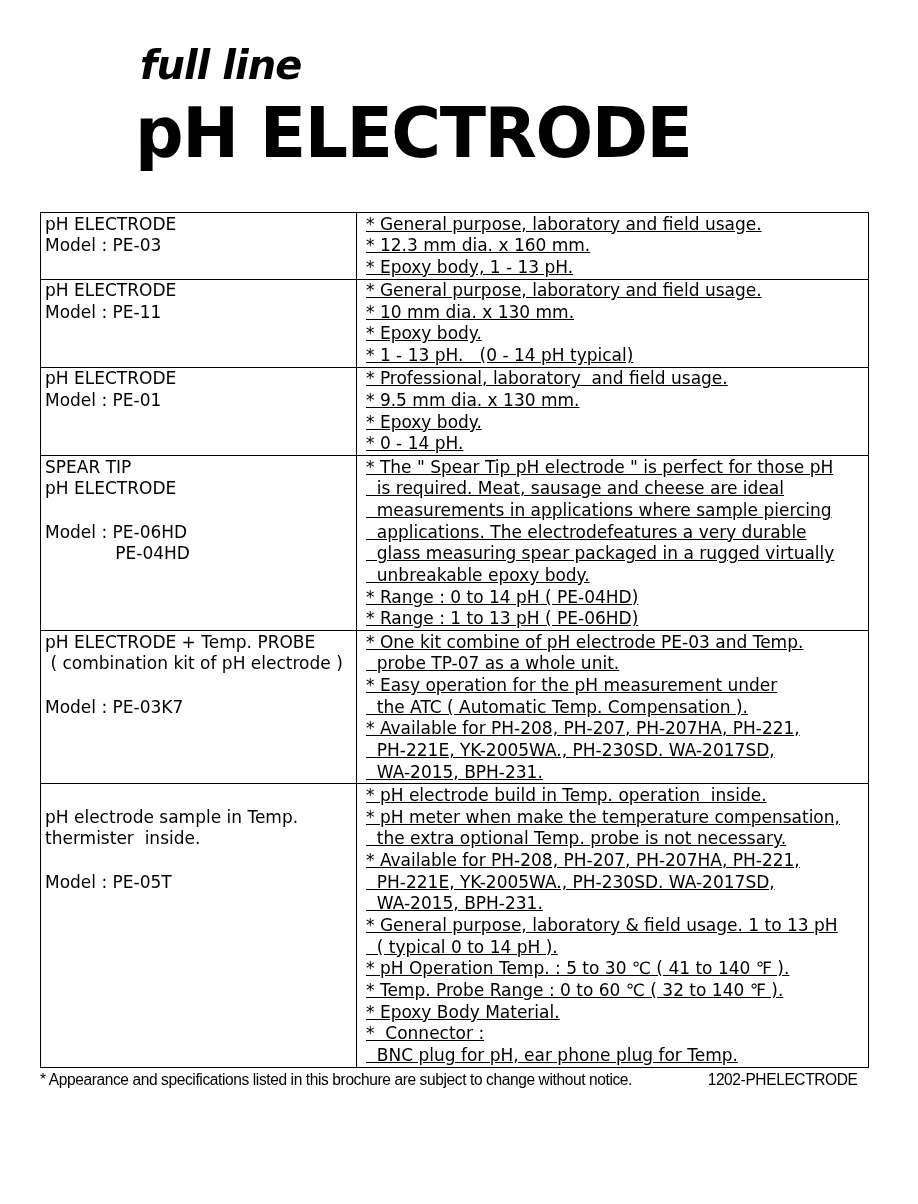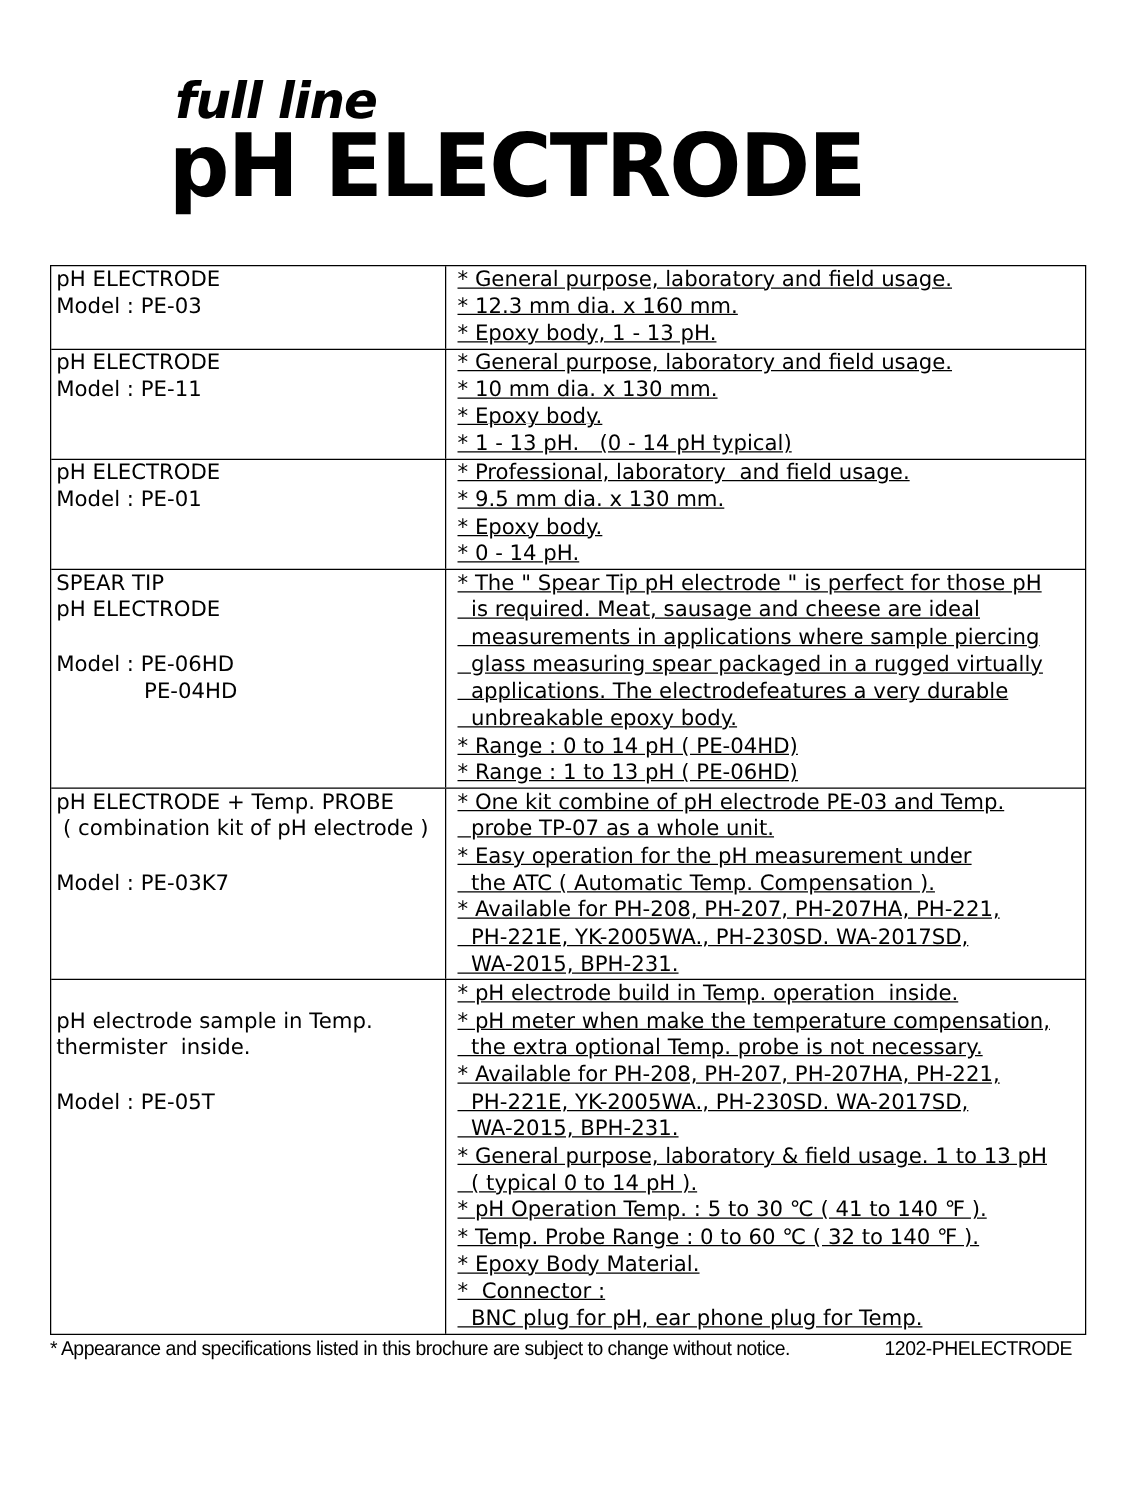--- a/index.html
+++ b/index.html
@@ -12,21 +12,21 @@
     width: 918px;
     height: 1204px;
     background: #ffffff;
     color: #000000;
     font-family: "DejaVu Sans", sans-serif;
     overflow: hidden;
   }
   .subtitle {
     position: absolute;
     left: 140px;
-    top: 58px;
+    top: 42px;
     font-size: 40px;
     font-weight: bold;
     font-style: italic;
     letter-spacing: -1px;
     white-space: pre;
     text-align: right;
   }
   .title {
     position: absolute;
     left: 135px;
@@ -143,22 +143,22 @@
           <div class="line">SPEAR TIP</div>
           <div class="line">pH ELECTRODE</div>
           <div class="line"></div>
           <div class="line">Model : PE-06HD</div>
           <div class="line">             PE-04HD</div>
         </div>
         <div class="cell right">
           <div class="line">* The " Spear Tip pH electrode " is perfect for those pH</div>
           <div class="line">  is required. Meat, sausage and cheese are ideal</div>
           <div class="line">  measurements in applications where sample piercing</div>
+          <div class="line">  applications. The electrodefeatures a very durable</div>
           <div class="line">  glass measuring spear packaged in a rugged virtually</div>
-          <div class="line">  applications. The electrodefeatures a very durable</div>
           <div class="line">  unbreakable epoxy body.</div>
           <div class="line">* Range : 0 to 14 pH ( PE-04HD)</div>
           <div class="line">* Range : 1 to 13 pH ( PE-06HD)</div>
         </div>
       </div>
       <div class="t-row">
         <div class="cell left">
           <div class="line">pH ELECTRODE + Temp. PROBE</div>
           <div class="line"> ( combination kit of pH electrode )</div>
           <div class="line"></div>

